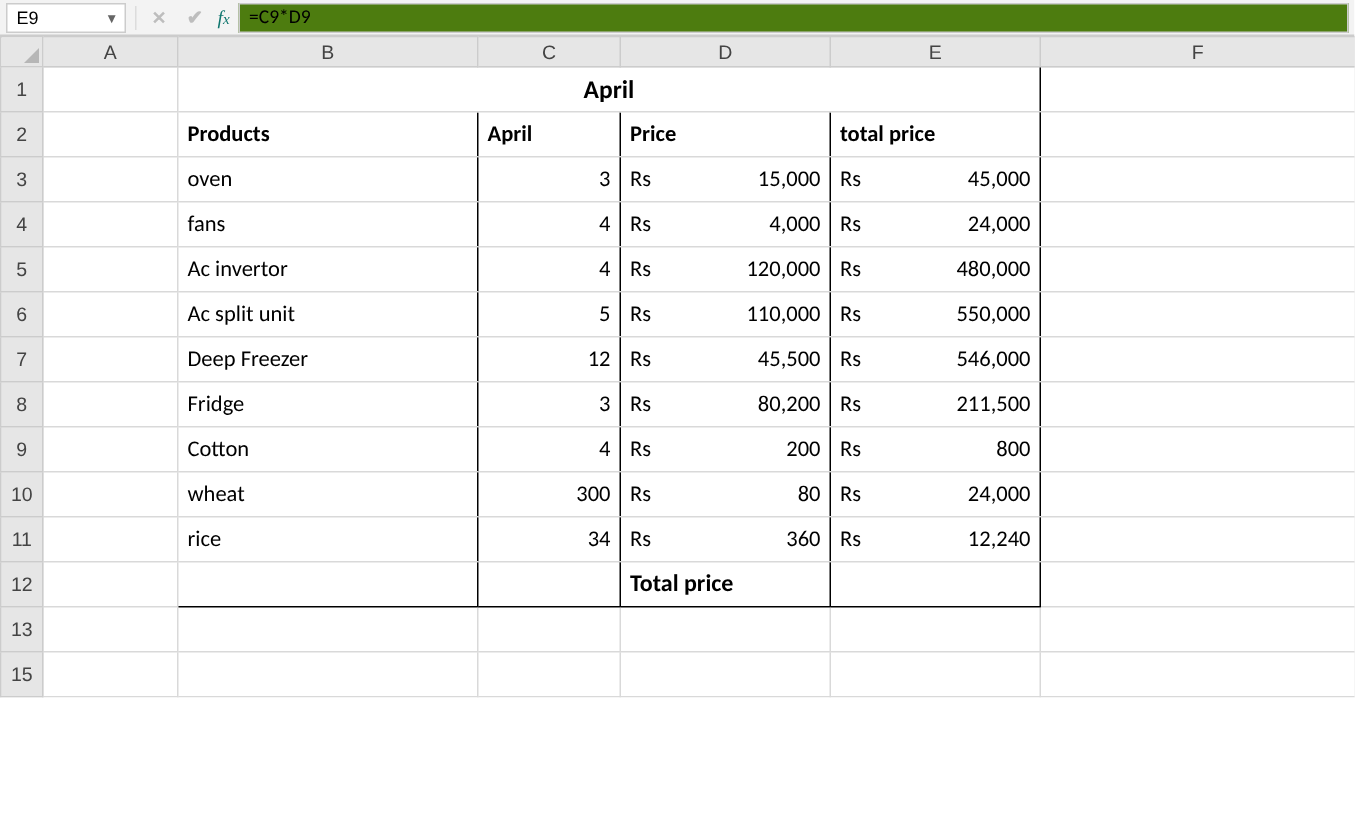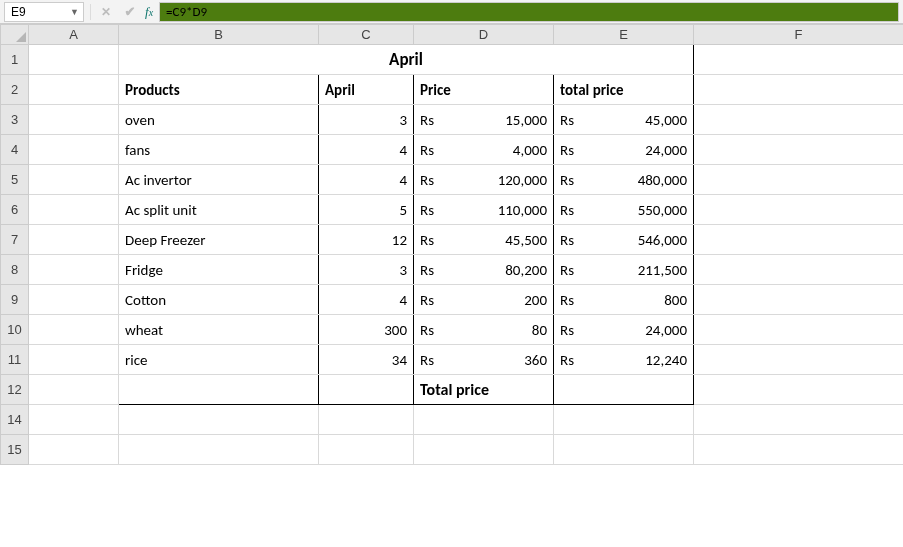--- a/index.html
+++ b/index.html
@@ -337,21 +337,21 @@
     <td class="row-hdr">12</td>
     <td class="cell"></td>
     <td class="cell bl br bt bb"></td>
     <td class="cell br bt bb"></td>
     <td class="cell br bt bb bold" style="font-size:16px;">Total price</td>
     <td class="cell br bt bb"></td>
     <td class="cell"></td>
   </tr>
 
   <tr>
-    <td class="row-hdr">14</td>
+    <td class="row-hdr">13</td>
     <td class="cell"></td>
     <td class="cell"></td>
     <td class="cell"></td>
     <td class="cell"></td>
     <td class="cell"></td>
     <td class="cell"></td>
   </tr>
   <tr>
     <td class="row-hdr">15</td>
     <td class="cell"></td>

